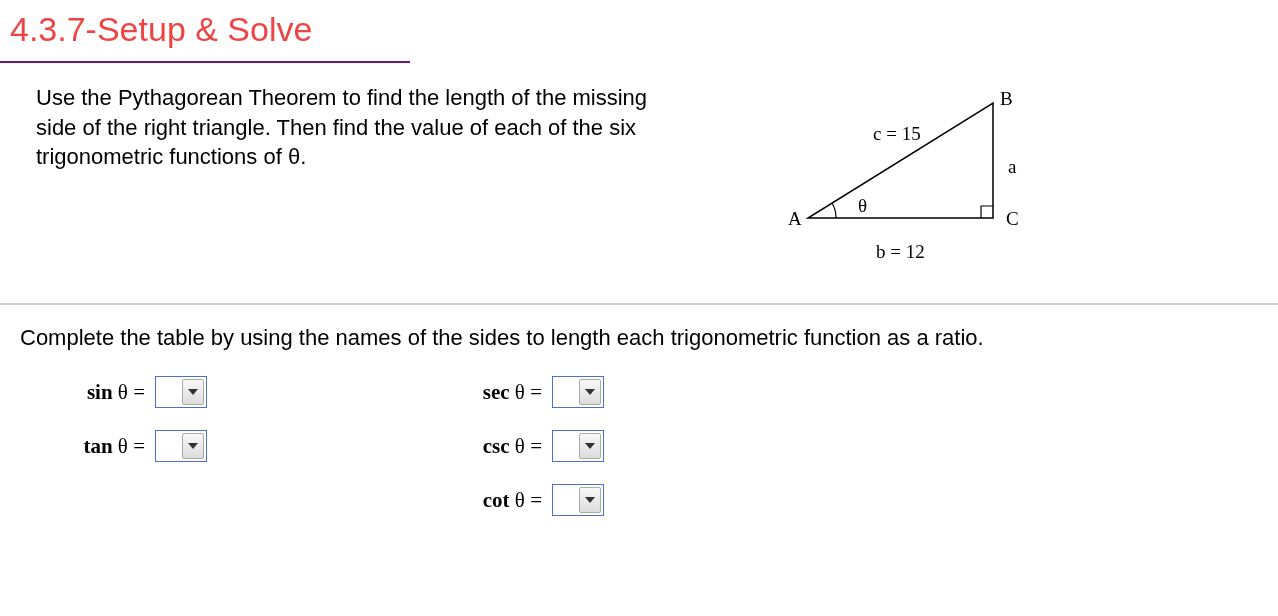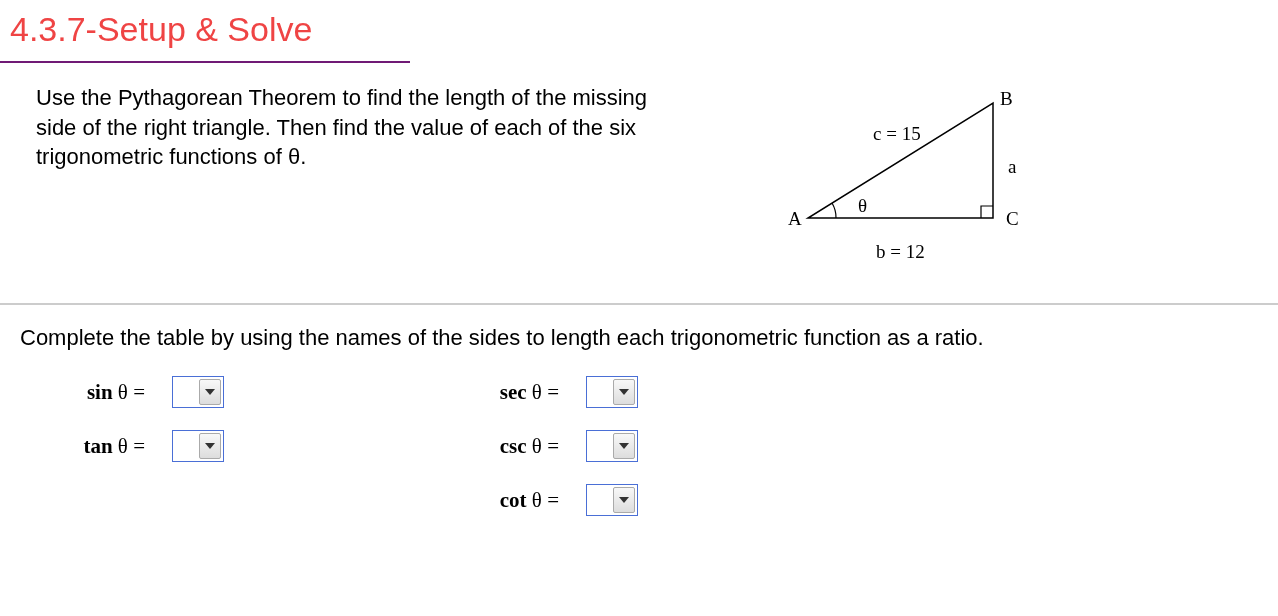--- a/index.html
+++ b/index.html
@@ -58,21 +58,21 @@
     padding-left: 70px;
   }
   .col {
     display: flex;
     flex-direction: column;
     gap: 22px;
   }
   .row {
     display: flex;
     align-items: center;
-    gap: 27px;
+    gap: 10px;
   }
   .fn-label {
     font-family: 'Times New Roman', serif;
     font-size: 21px;
     font-weight: bold;
     text-align: right;
     min-width: 75px;
   }
   .fn-label .normal {
     font-weight: normal;

